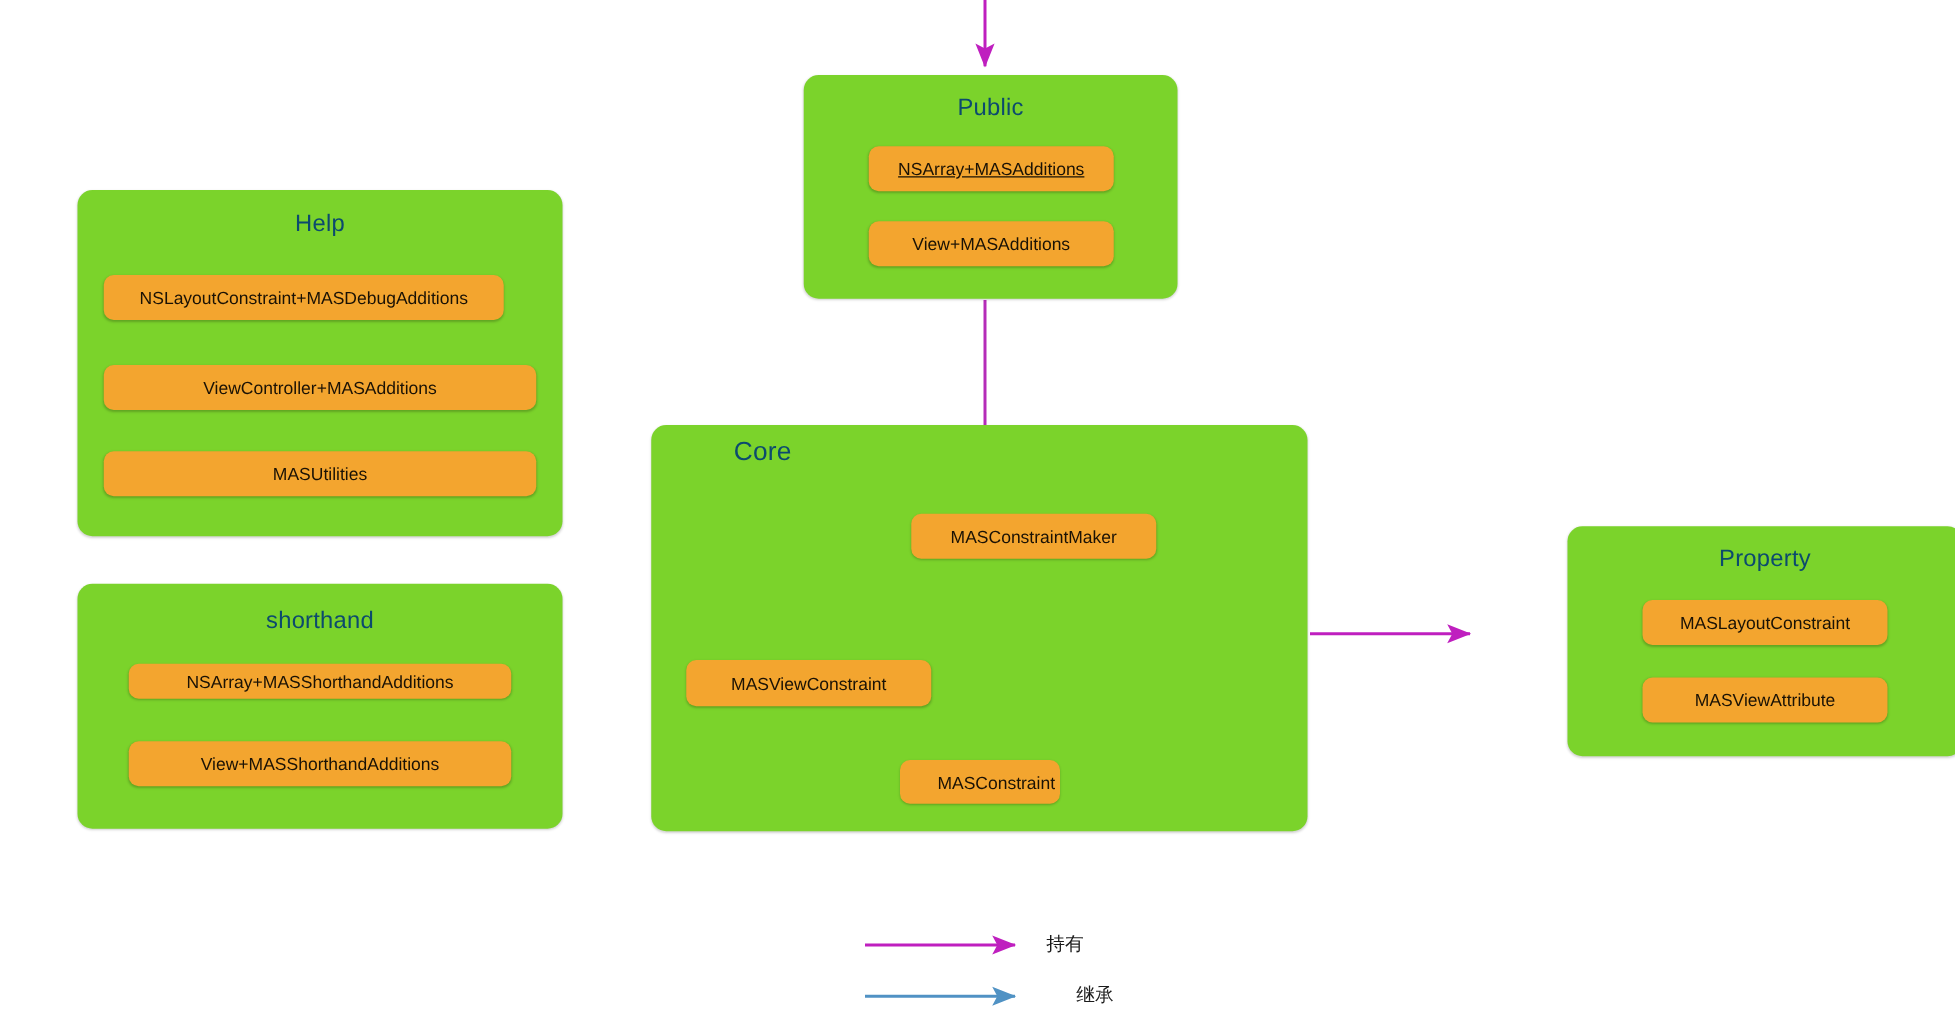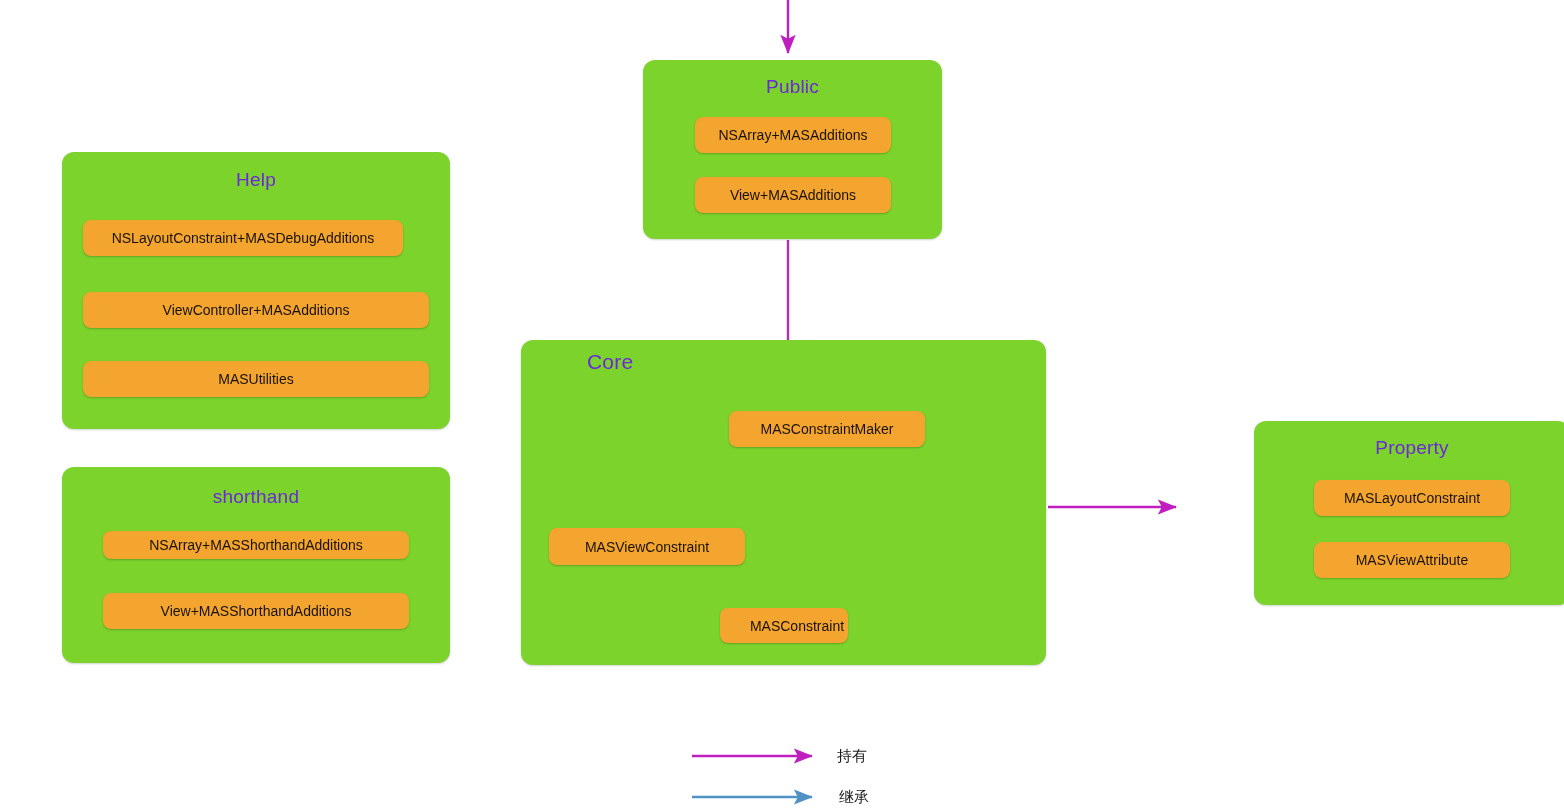--- a/index.html
+++ b/index.html
@@ -22,21 +22,21 @@
     background: #7BD32B;
     border-radius: 12px;
     box-sizing: border-box;
     box-shadow: 0 1px 2px rgba(0,0,0,0.18);
   }
   .group-title {
     position: absolute;
     left: 0;
     right: 0;
     text-align: center;
-    color: #6d28d9;
+    color: #0c4a6e;
     font-size: 19px;
     line-height: 22px;
     letter-spacing: 0.2px;
     white-space: nowrap;
   }
   .group-title.left-aligned {
     text-align: left;
     left: 66px;
     right: auto;
     font-size: 21px;
@@ -119,33 +119,33 @@
 </div>
 
 <div class="group" style="left:62px; top:467px; width:388px; height:196px;">
   <div class="group-title" style="top:19px;">shorthand</div>
   <div class="node" style="left:41px; top:64px; width:306px; height:28px;">NSArray+MASShorthandAdditions</div>
   <div class="node" style="left:41px; top:126px; width:306px; height:36px;">View+MASShorthandAdditions</div>
 </div>
 
 <div class="group" style="left:643px; top:60px; width:299px; height:179px;">
   <div class="group-title" style="top:16px;">Public</div>
-  <div class="node" style="left:52px; top:57px; width:196px; height:36px;">NSArray+MASAdditions</div>
+  <div class="node" style="left:52px; top:57px; width:196px; height:36px;text-decoration:underline;">NSArray+MASAdditions</div>
   <div class="node" style="left:52px; top:117px; width:196px; height:36px;">View+MASAdditions</div>
 </div>
 
 <div class="group" style="left:521px; top:340px; width:525px; height:325px;">
   <div class="group-title left-aligned" style="top:11px;">Core</div>
   <div class="node" style="left:164px; top:71px; width:196px; height:36px;margin-left:44px;">MASConstraintMaker</div>
   <div class="node" style="left:28px; top:188px; width:196px; height:37px;">MASViewConstraint</div>
   <div class="node" style="left:199px; top:268px; width:128px; height:35px;padding-left:26px;">MASConstraint</div>
 </div>
 
 <div class="group" style="left:1254px; top:421px; width:316px; height:184px;">
   <div class="group-title" style="top:16px;">Property</div>
   <div class="node" style="left:60px; top:121px; width:196px; height:36px;">MASViewAttribute</div>
   <div class="node" style="left:60px; top:59px; width:196px; height:36px;">MASLayoutConstraint</div>
 </div>
 
 <div>
   <div class="legend-label" style="left:837px; top:747px;">持有</div>
-  <div class="legend-label" style="left:839px; top:788px;">继承</div>
+  <div class="legend-label" style="left:861px; top:788px;">继承</div>
 </div>
 
 </body></html>

